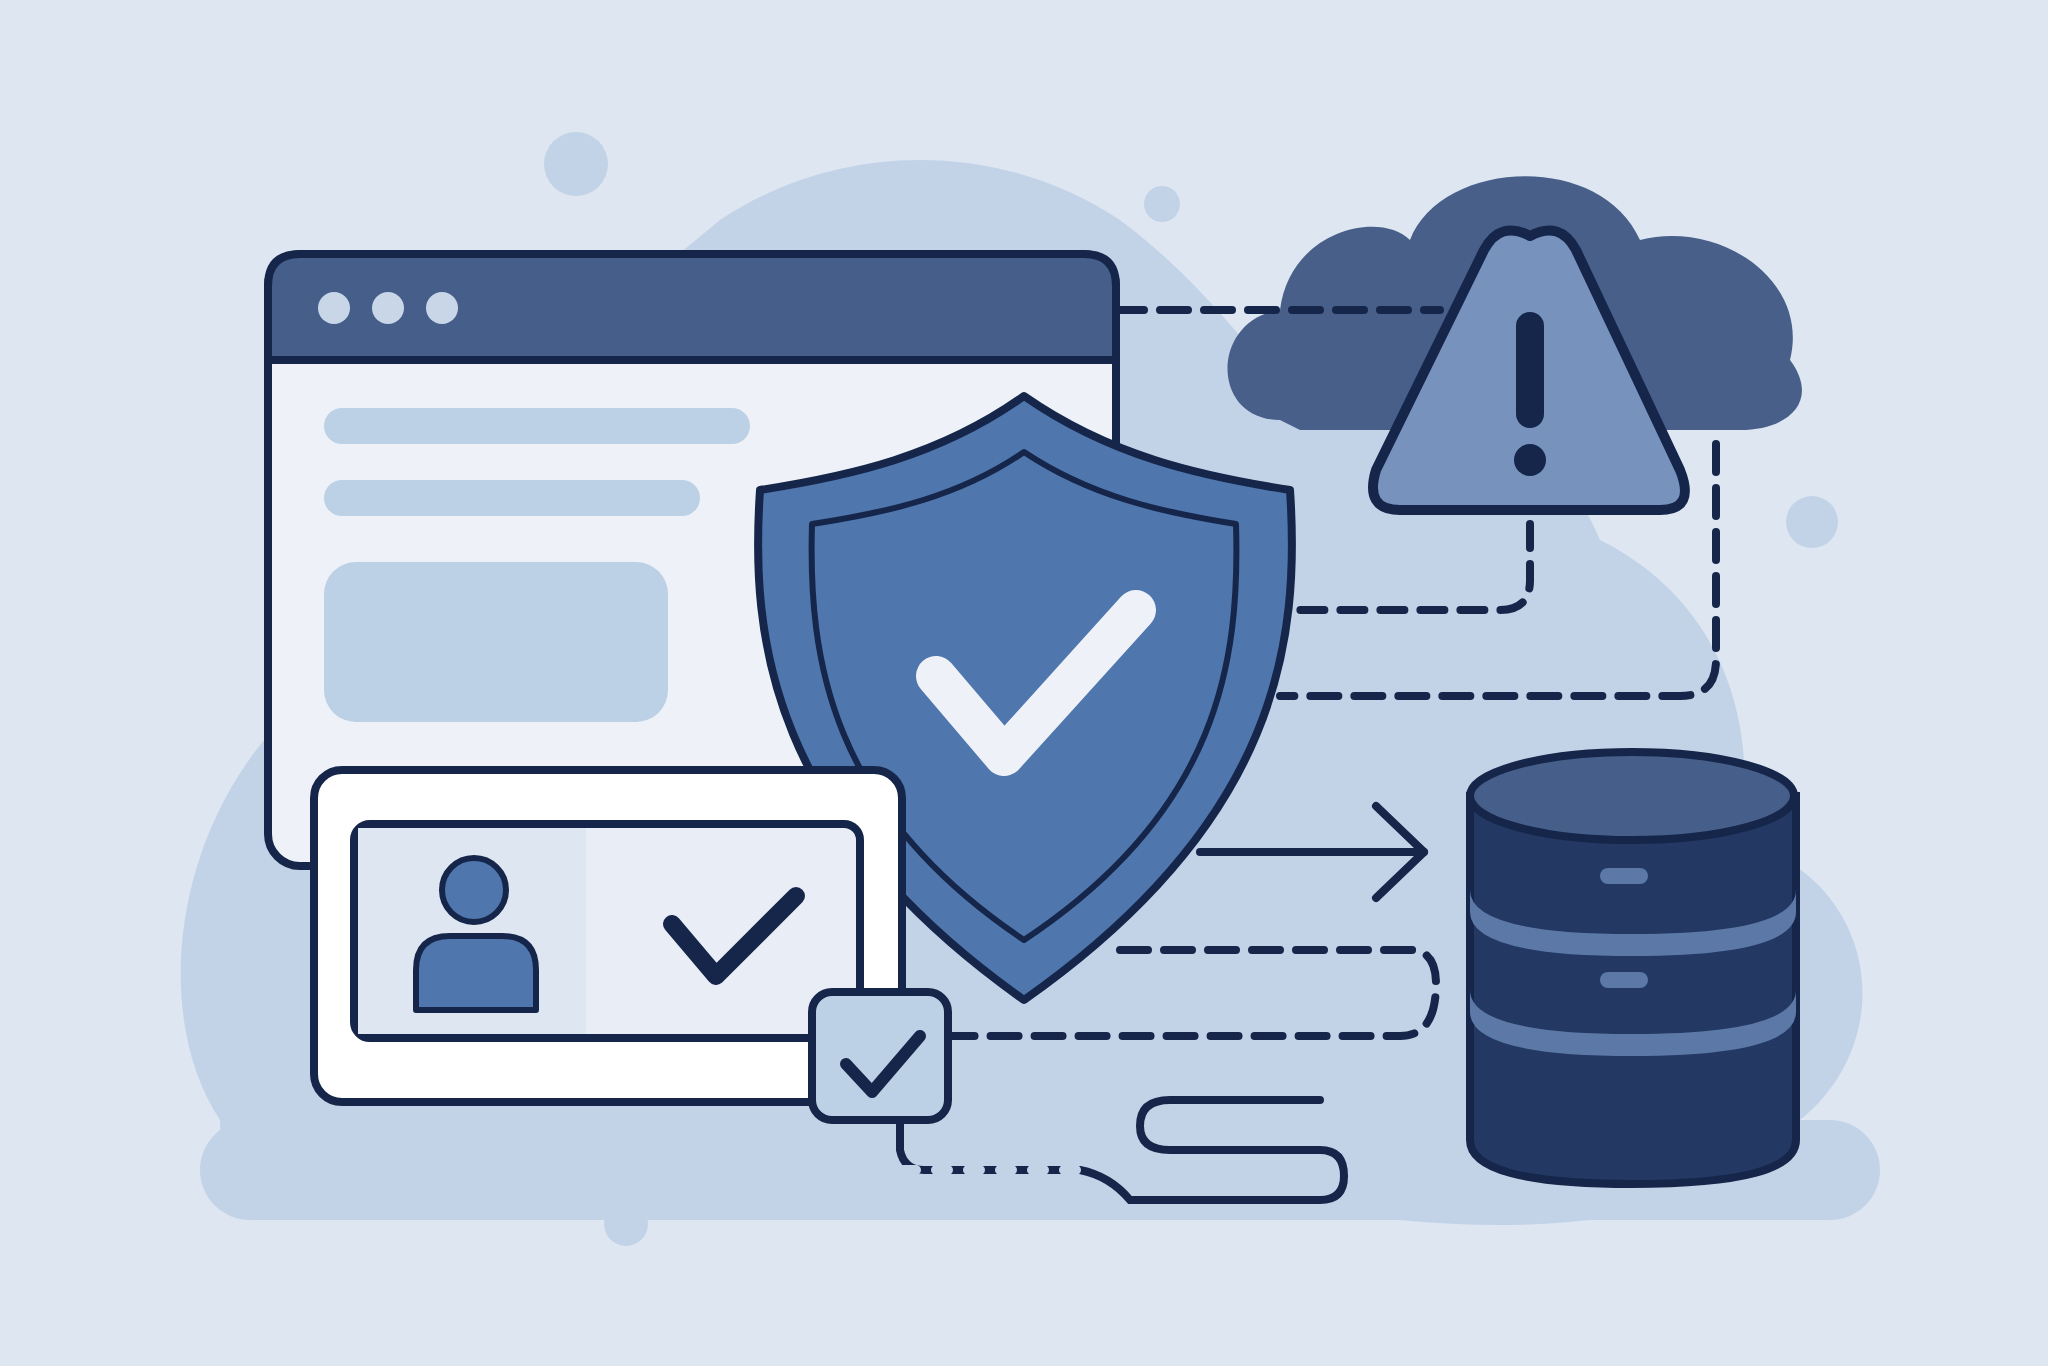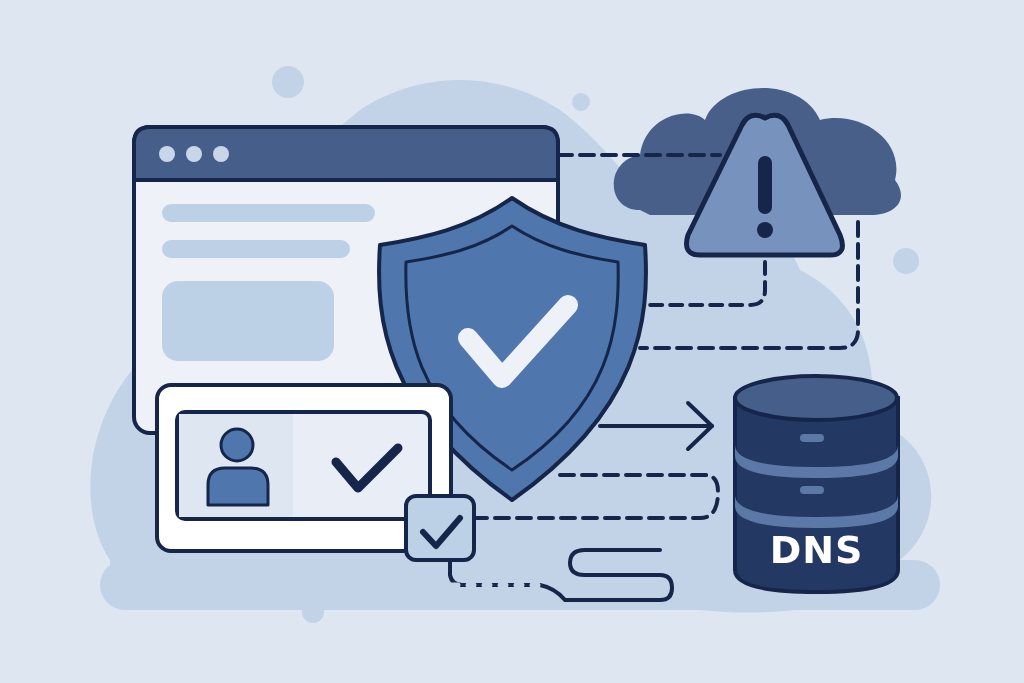--- a/index.html
+++ b/index.html
@@ -93,14 +93,13 @@
     <g>
       <path d="M735 398 L 735 570 Q 735 592, 816 592 Q 898 592, 898 570 L 898 398 Z" fill="#233862" stroke="#15264a" stroke-width="4"></path>
       <path d="M735 445 Q 735 467, 816 467 Q 898 467, 898 445 L 898 456 Q 898 478, 816 478 Q 735 478, 735 456 Z" fill="#5b78a6"></path>
       <path d="M735 495 Q 735 517, 816 517 Q 898 517, 898 495 L 898 506 Q 898 528, 816 528 Q 735 528, 735 506 Z" fill="#5b78a6"></path>
       <ellipse cx="816" cy="398" rx="81" ry="22" fill="#465f8a" stroke="#15264a" stroke-width="4"></ellipse>
       <rect x="800" y="434" width="24" height="8" rx="4" fill="#5b78a6"></rect>
       <rect x="800" y="486" width="24" height="8" rx="4" fill="#5b78a6"></rect>
     </g>
   </svg>
 
-  <div class="dns-label">DNS</div>
 </div>
 
 </body></html>

